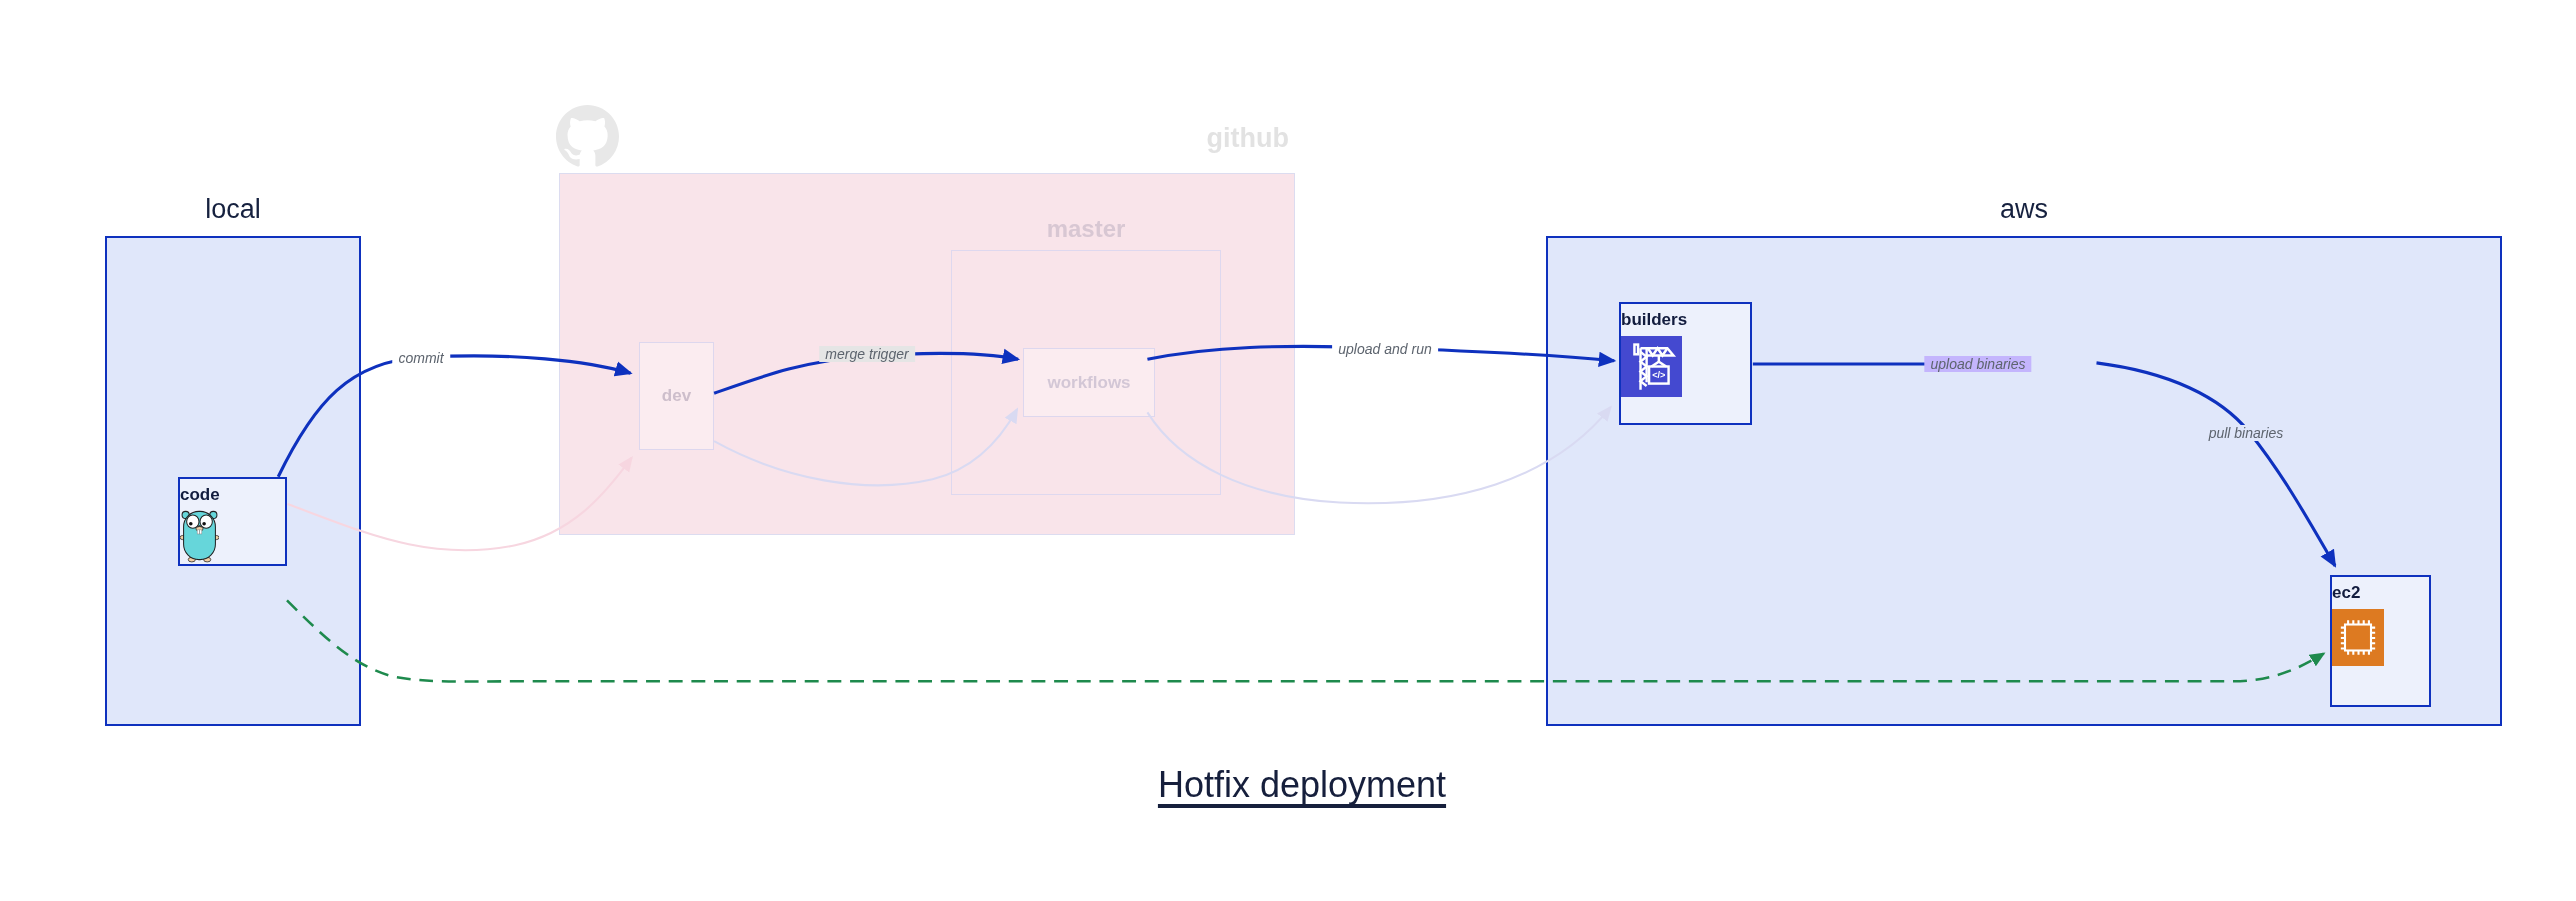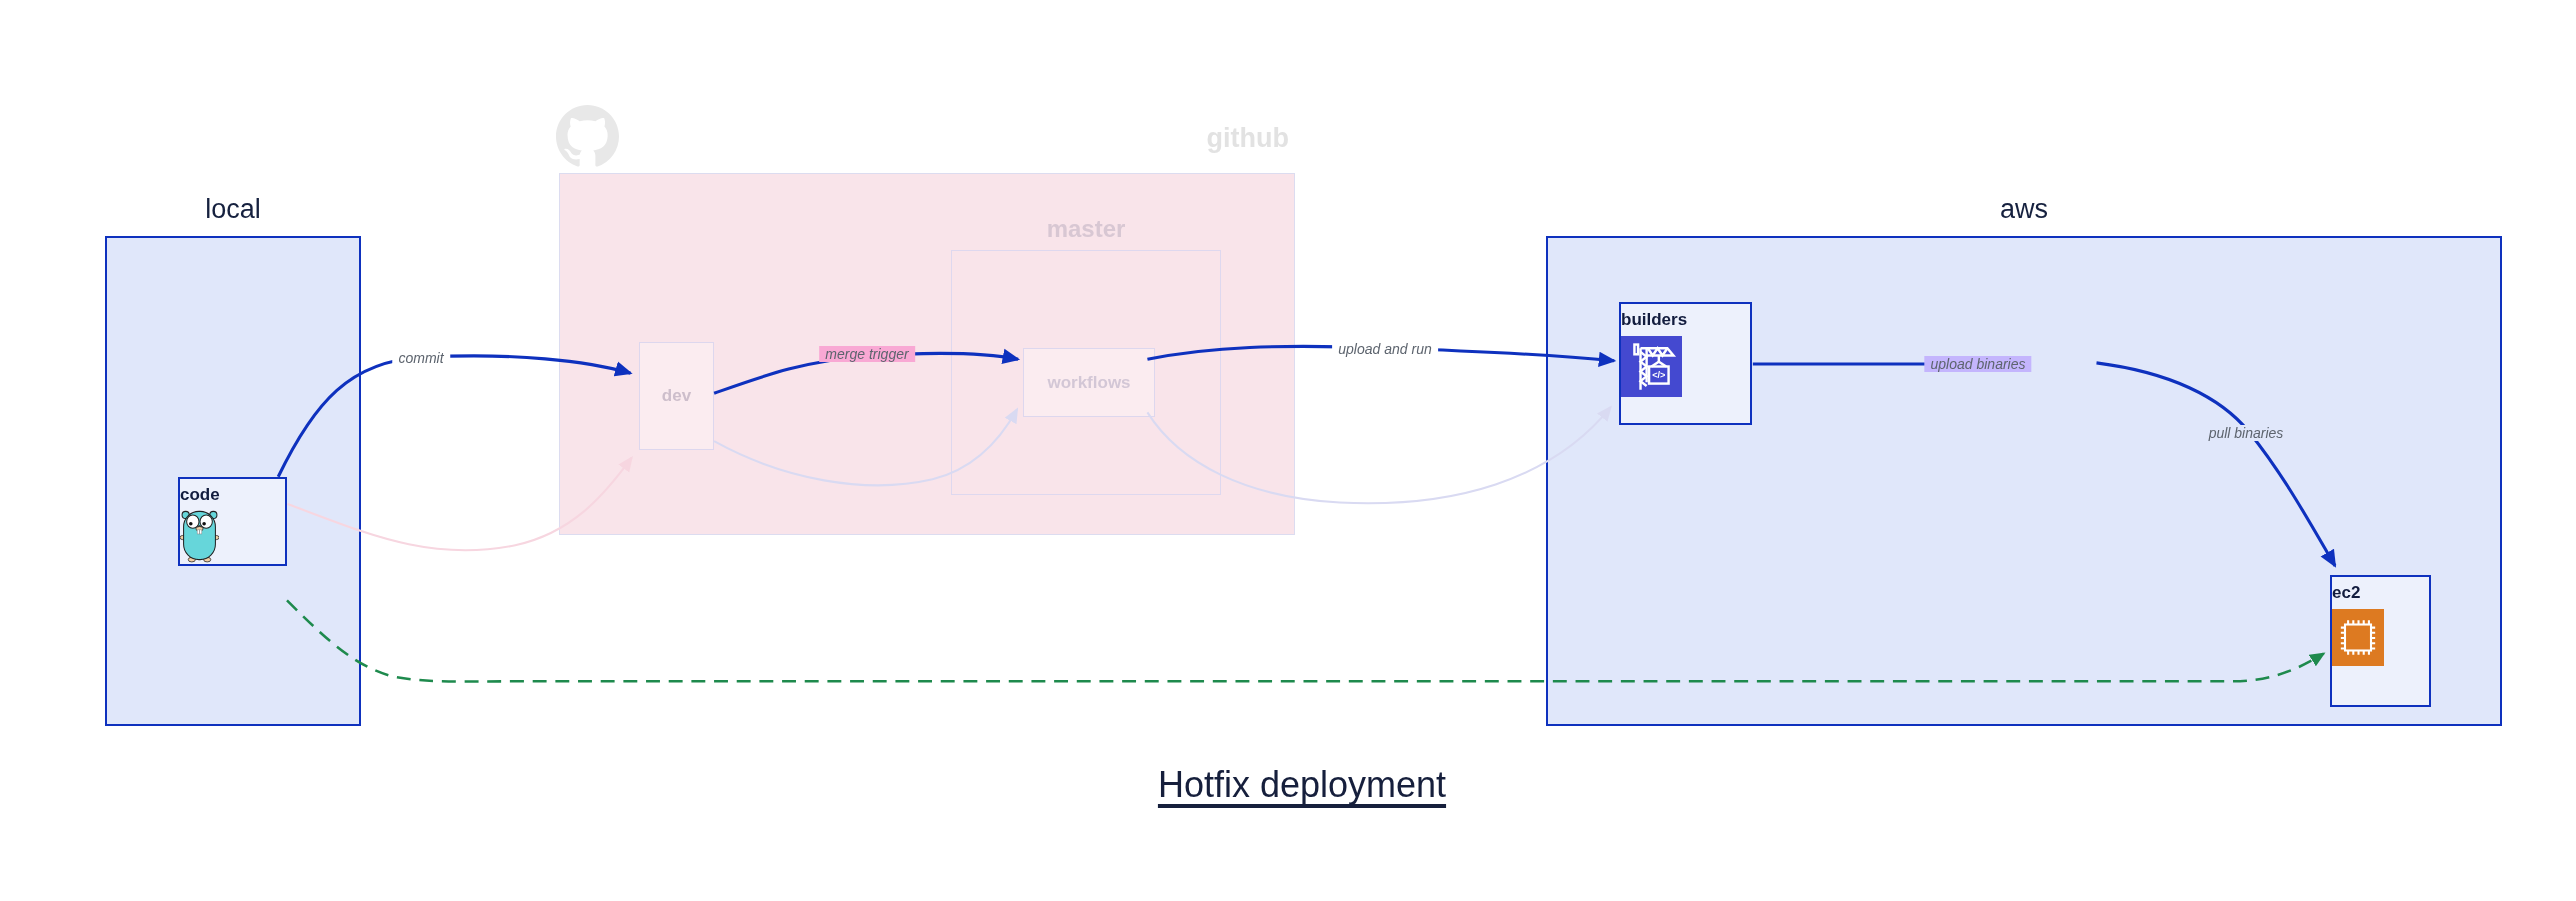--- a/index.html
+++ b/index.html
@@ -44,21 +44,21 @@
 
   #octocat{position:absolute;left:556px;top:105px;width:63px;height:63px;}
 
   
   #edges{position:absolute;left:0;top:0;width:2604px;height:902px;pointer-events:none;}
 
   
   .edge-label{position:absolute;transform:translate(-50%,-50%);font-size:14px;font-style:italic;
               color:#5d646e;white-space:nowrap;padding:0 6.2px;}
   #el-commit{left:421px;top:358px;background:#ffffff;}
-  #el-merge{left:867px;top:354px;background:#f9a8d4;}
+  #el-merge{left:867px;top:354px;background:#e5e5e5;}
   #el-uploadrun{left:1385px;top:349px;background:#ffffff;}
   #el-uploadbin{left:1978px;top:364px;background:#c4b5fd;}
   #el-pullbin{left:2246px;top:433px;background:#e0e7fa;}
 
   
   #diagram-title{position:absolute;left:0;top:764px;width:2604px;text-align:center;
                  font-size:36px;font-weight:500;color:#161f3c;text-decoration:underline;
                  text-decoration-thickness:3.6px;text-underline-offset:7.2px;}
 </style>
 </head>

